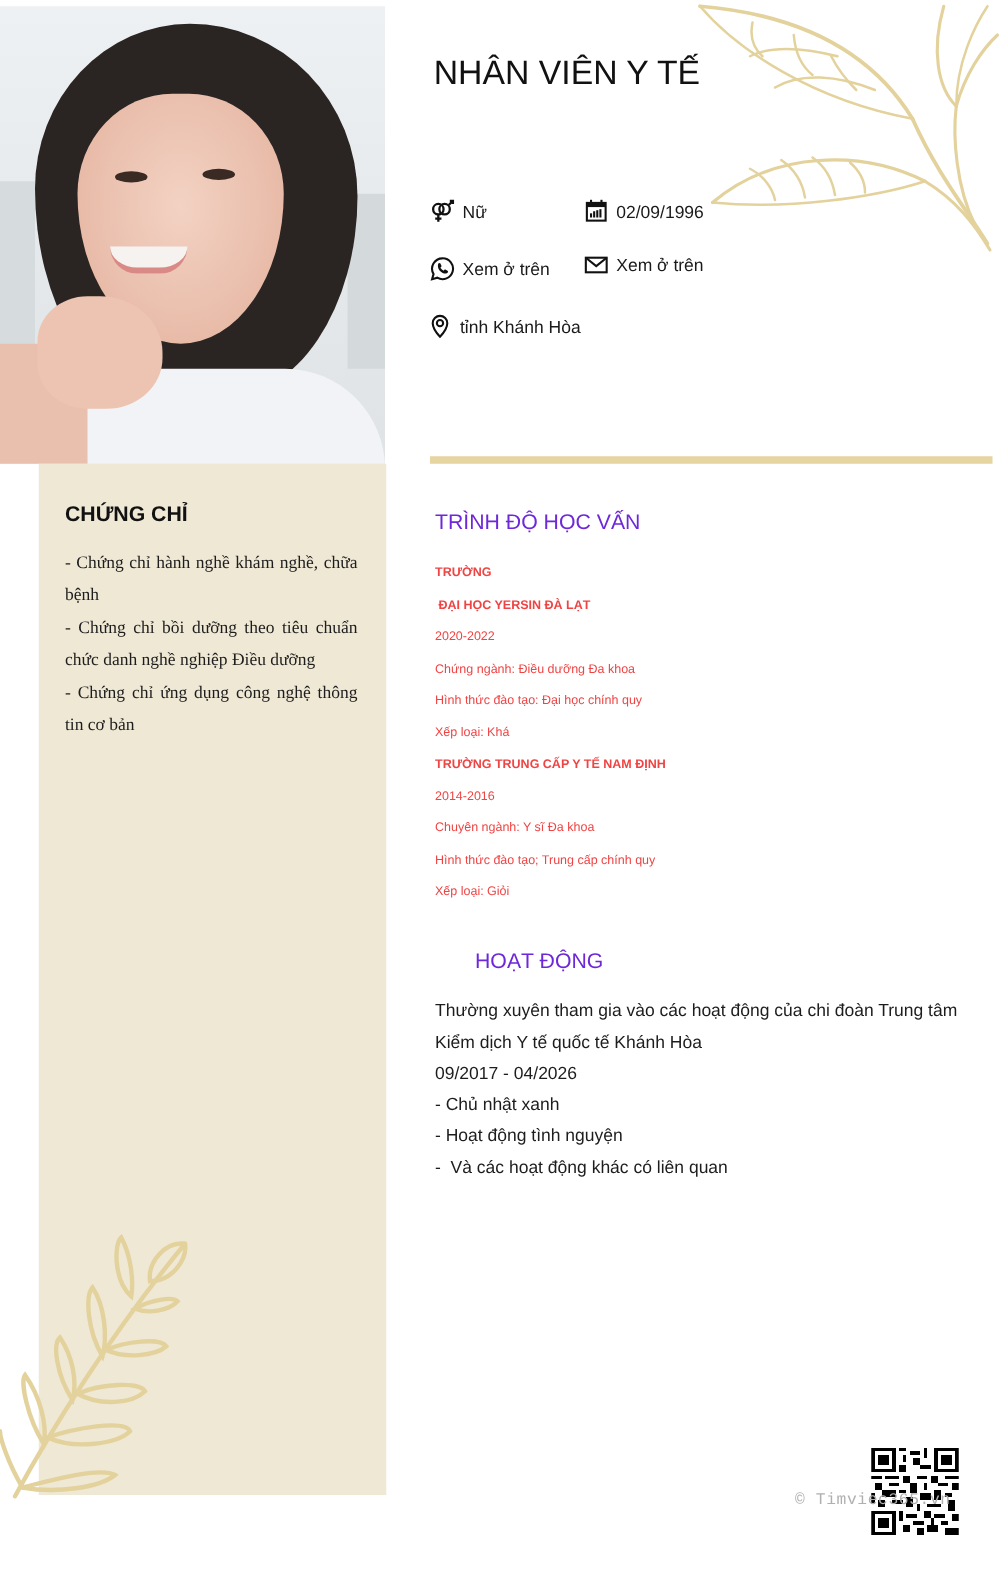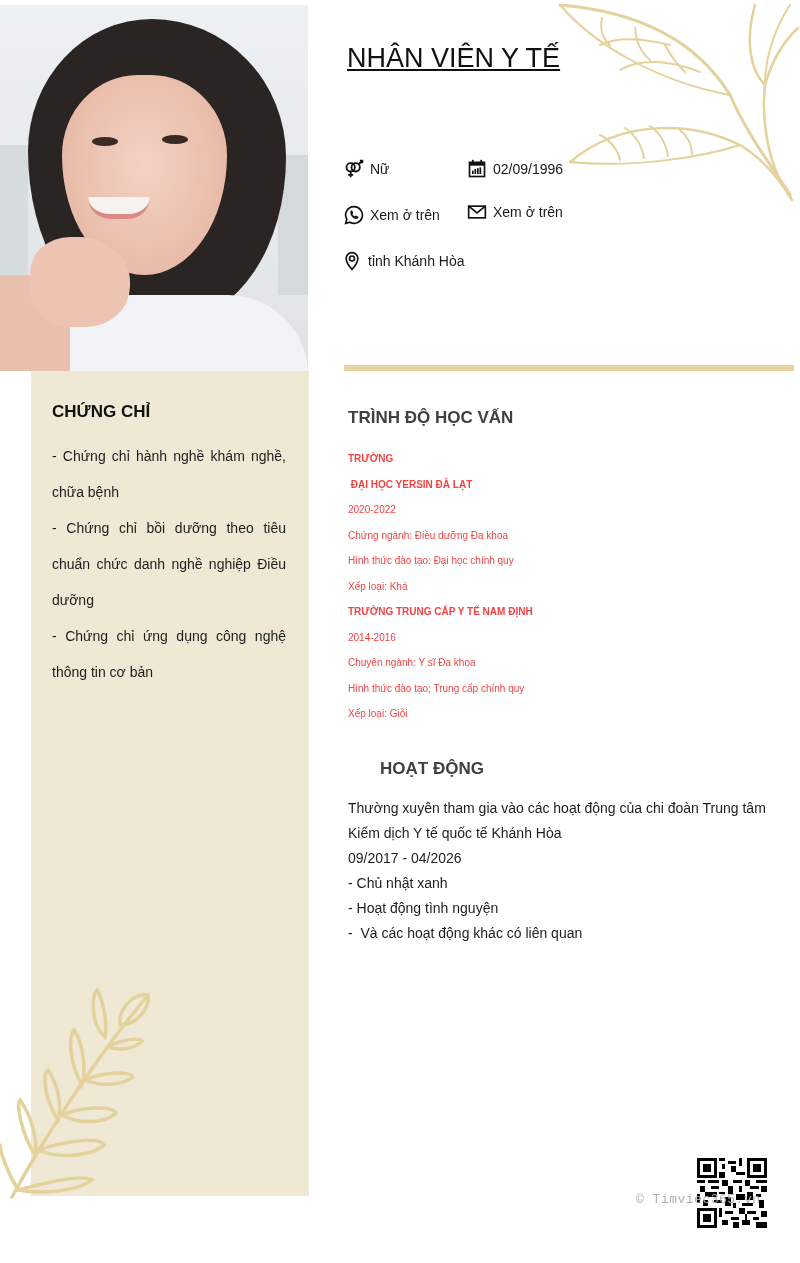--- a/index.html
+++ b/index.html
@@ -29,33 +29,33 @@
   .photo .eye.l { left: 92px; top: 132px; }
   .photo .eye.r { left: 162px; top: 130px; }
   .photo .mouth { position: absolute; left: 88px; top: 192px; width: 62px; height: 22px; background: #f6f2ef; border-radius: 0 0 30px 30px; border-bottom: 5px solid #d98a86; }
   .photo .shirt { position: absolute; left: 0; top: 290px; width: 308px; height: 90px; background: #f2f3f6; border-radius: 60px 80px 0 0; }
   .photo .hand { position: absolute; left: 30px; top: 232px; width: 100px; height: 90px; background: #ecc4b1; border-radius: 40% 50% 45% 40%; }
   .photo .arm { position: absolute; left: 0; top: 270px; width: 70px; height: 100px; background: #e9c0ad; border-radius: 0 40% 0 0; }
 
   .side-panel { position: absolute; left: 31px; top: 371px; width: 278px; height: 825px; background: #efe8d5; z-index: 1; }
 
   .side-title { position: absolute; left: 52px; top: 402px; font-size: 17px; font-weight: 700; color: #111; z-index: 3; }
-  .side-list { position: absolute; left: 52px; top: 438px; width: 234px; font-size: 14px; line-height: 36px; color: #1d1d1d; text-align: justify; z-index: 3; }
+  .side-list { position: absolute; left: 52px; top: 438px; width: 234px; font-size: 14px; line-height: 26px; color: #1d1d1d; text-align: justify; z-index: 3; font-family: Liberation Serif, serif; }
   .side-list p { margin: 0; }
 
   .header { position: absolute; left: 347px; top: 36px; z-index: 3; }
   .name { font-size: 50px; font-weight: 700; letter-spacing: 1px; color: #0d0d0d; line-height: 60px; }
-  .role { margin-top: 6px; font-size: 27px; font-weight: 400; color: #111; line-height: 32px; text-decoration: underline; }
+  .role { margin-top: 6px; font-size: 27px; font-weight: 400; color: #111; line-height: 32px; }
 
   .info { position: absolute; z-index: 3; display: flex; align-items: center; font-size: 14px; color: #1a1a1a; }
   .info svg { width: 20px; height: 20px; margin-right: 6px; flex: none; }
 
   .divider { position: absolute; left: 344px; top: 365px; width: 450px; height: 6px; background: #e6d5a0; z-index: 3; }
 
-  .section-title { position: absolute; left: 348px; font-size: 17px; font-weight: 700; color: #404040; z-index: 3; }
+  .section-title { position: absolute; left: 348px; font-size: 17px; font-weight: 400; color: #6d28d9; z-index: 3; }
   .edu { position: absolute; left: 348px; top: 446px; width: 440px; font-size: 10px; color: #ef4444; z-index: 3; }
   .edu .line { line-height: 25.5px; height: 25.5px; white-space: nowrap; }
   .edu .bold { font-weight: 700; }
 
   .act { position: absolute; left: 348px; top: 796px; width: 440px; font-size: 14px; color: #1d1d1d; z-index: 3; }
   .act .line { line-height: 25px; min-height: 25px; }
 
   .qr { position: absolute; left: 697px; top: 1158px; width: 70px; height: 70px; z-index: 3; }
   .footer { position: absolute; left: 636px; top: 1176px; font-family: Liberation Mono, monospace; font-size: 13px; color: #b0b0b0; z-index: 3; letter-spacing: 0.5px; margin-top: 16px; }
 </style>

